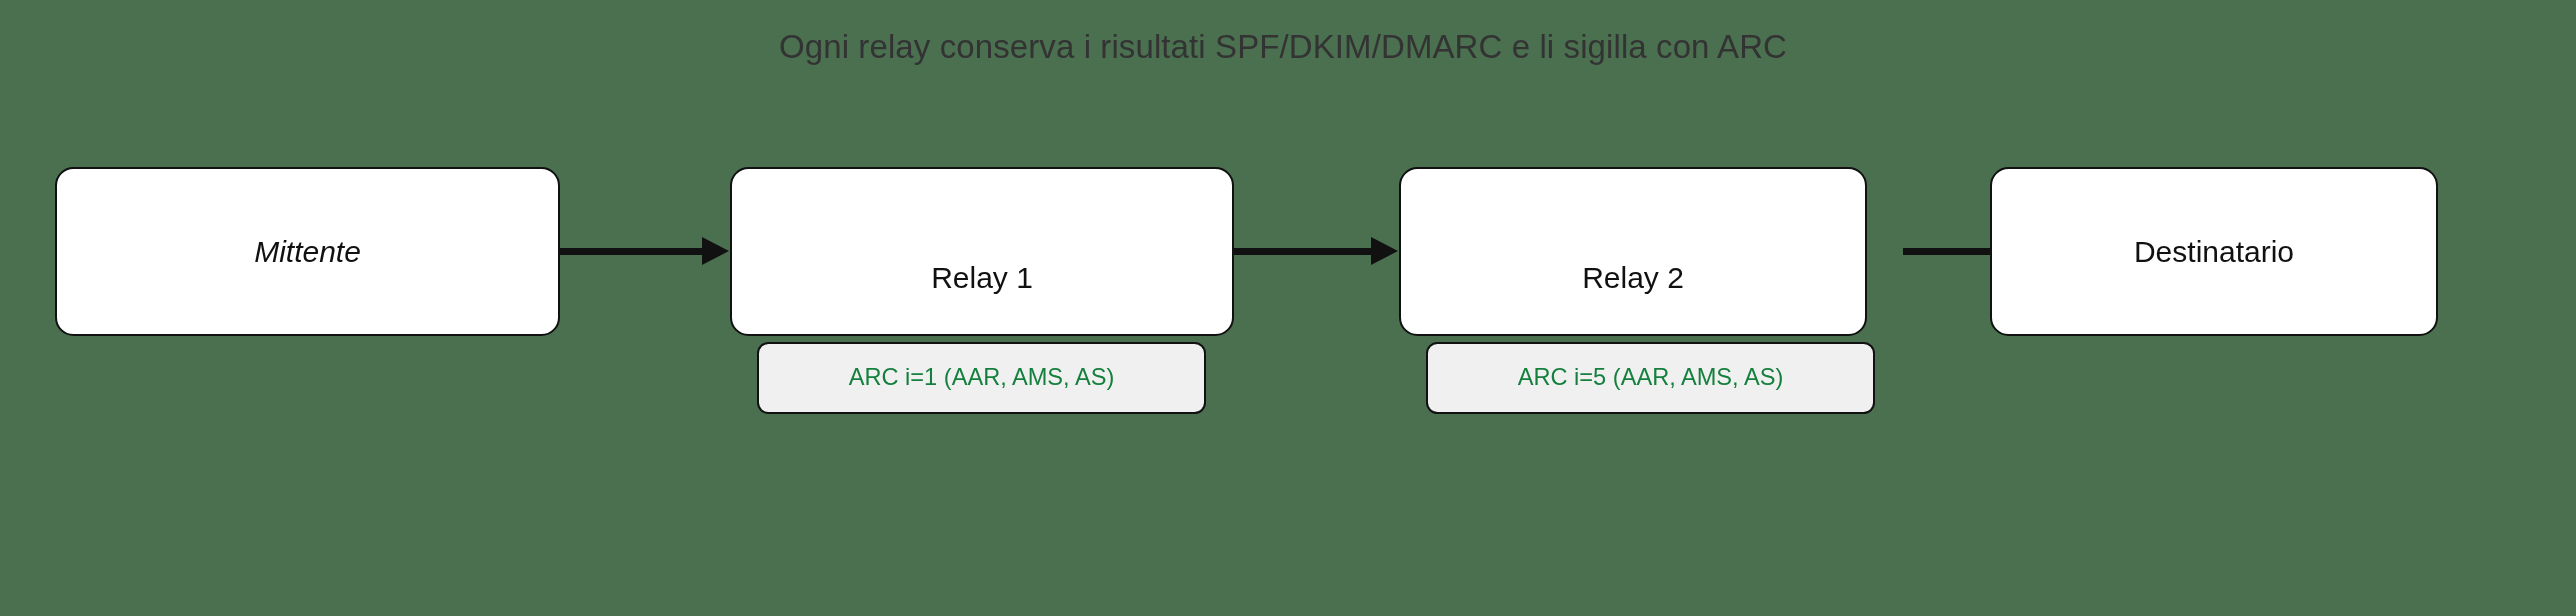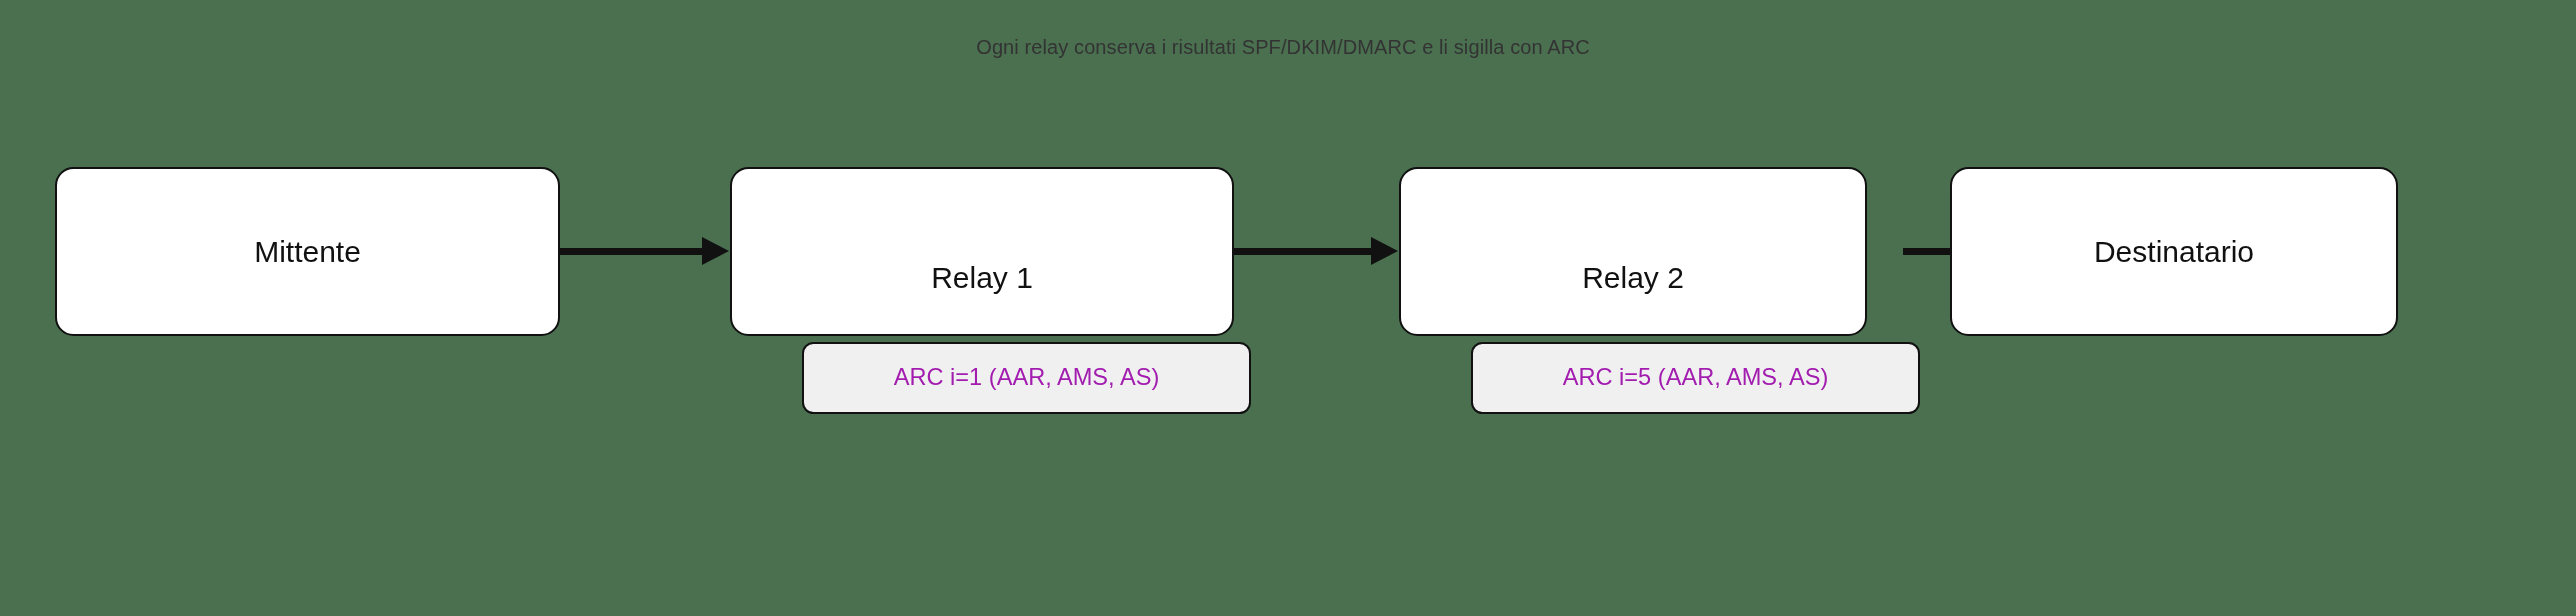--- a/index.html
+++ b/index.html
@@ -20,21 +20,21 @@
     height: 616px;
   }
 
   
   .diagram-title {
     position: absolute;
     left: 0;
     top: 30px;
     width: 2576px;
     text-align: center;
-    font-size: 20px;
+    font-size: 33px;
     line-height: 34px;
     color: #333333;
     letter-spacing: 0.1px;
     white-space: nowrap;
   }
   .title-shift {
     display: inline-block;
     transform: translateX(-5px);
   }
 
@@ -68,25 +68,24 @@
   
   .sublabel {
     position: absolute;
     box-sizing: border-box;
     background: #f0f0f0;
     border: 2.9px solid #111111;
     border-radius: 11.4px;
     display: flex;
     align-items: center;
     justify-content: center;
-    color: #a21caf;
+    color: #15803d;
     font-size: 23.6px;
     line-height: 1;
     white-space: nowrap;
-    margin-left: 45px;
   }
 
   
   .arrow {
     position: absolute;
     height: 7.2px;
   }
   .arrow-shaft {
     position: absolute;
     left: 0;
@@ -106,21 +105,21 @@
 </style>
 </head>
 <body>
 
 <div id="canvas">
 
   <div class="diagram-title">
     <span class="title-shift">Ogni relay conserva i risultati SPF/DKIM/DMARC e li sigilla con ARC</span>
   </div>
 
-  <div class="node center-v" style="left:55px; top:167px; width:505px; height:169px;">
+  <div class="node center-v" style="left:55px; top:167px; width:505px; height:169px;font-style:italic;">
     <span class="node-label">Mittente</span>
   </div>
 
   <div class="arrow" style="left:560px; top:248px; width:170px;">
     <div class="arrow-shaft" style="width:142px;"></div>
     <div class="arrow-head" style="left:142px;"></div>
   </div>
 
   <div class="node top-v" style="left:730px; top:167px; width:504px; height:169px;">
     <span class="node-label">Relay 1</span>
@@ -141,18 +140,18 @@
 
   <div class="sublabel" style="left:1426px; top:342px; width:449px; height:72px;">
     <span>ARC i=5 (AAR, AMS, AS)</span>
   </div>
 
   <div class="arrow" style="left:1903px; top:248px; width:170px;">
     <div class="arrow-shaft" style="width:143px;"></div>
     <div class="arrow-head" style="left:143px;"></div>
   </div>
 
-  <div class="node center-v" style="left:1950px; top:167px; width:448px; height:169px;">
+  <div class="node center-v" style="left:1990px; top:167px; width:448px; height:169px;">
     <span class="node-label">Destinatario</span>
   </div>
 
 </div>
 
 
 </body></html>

